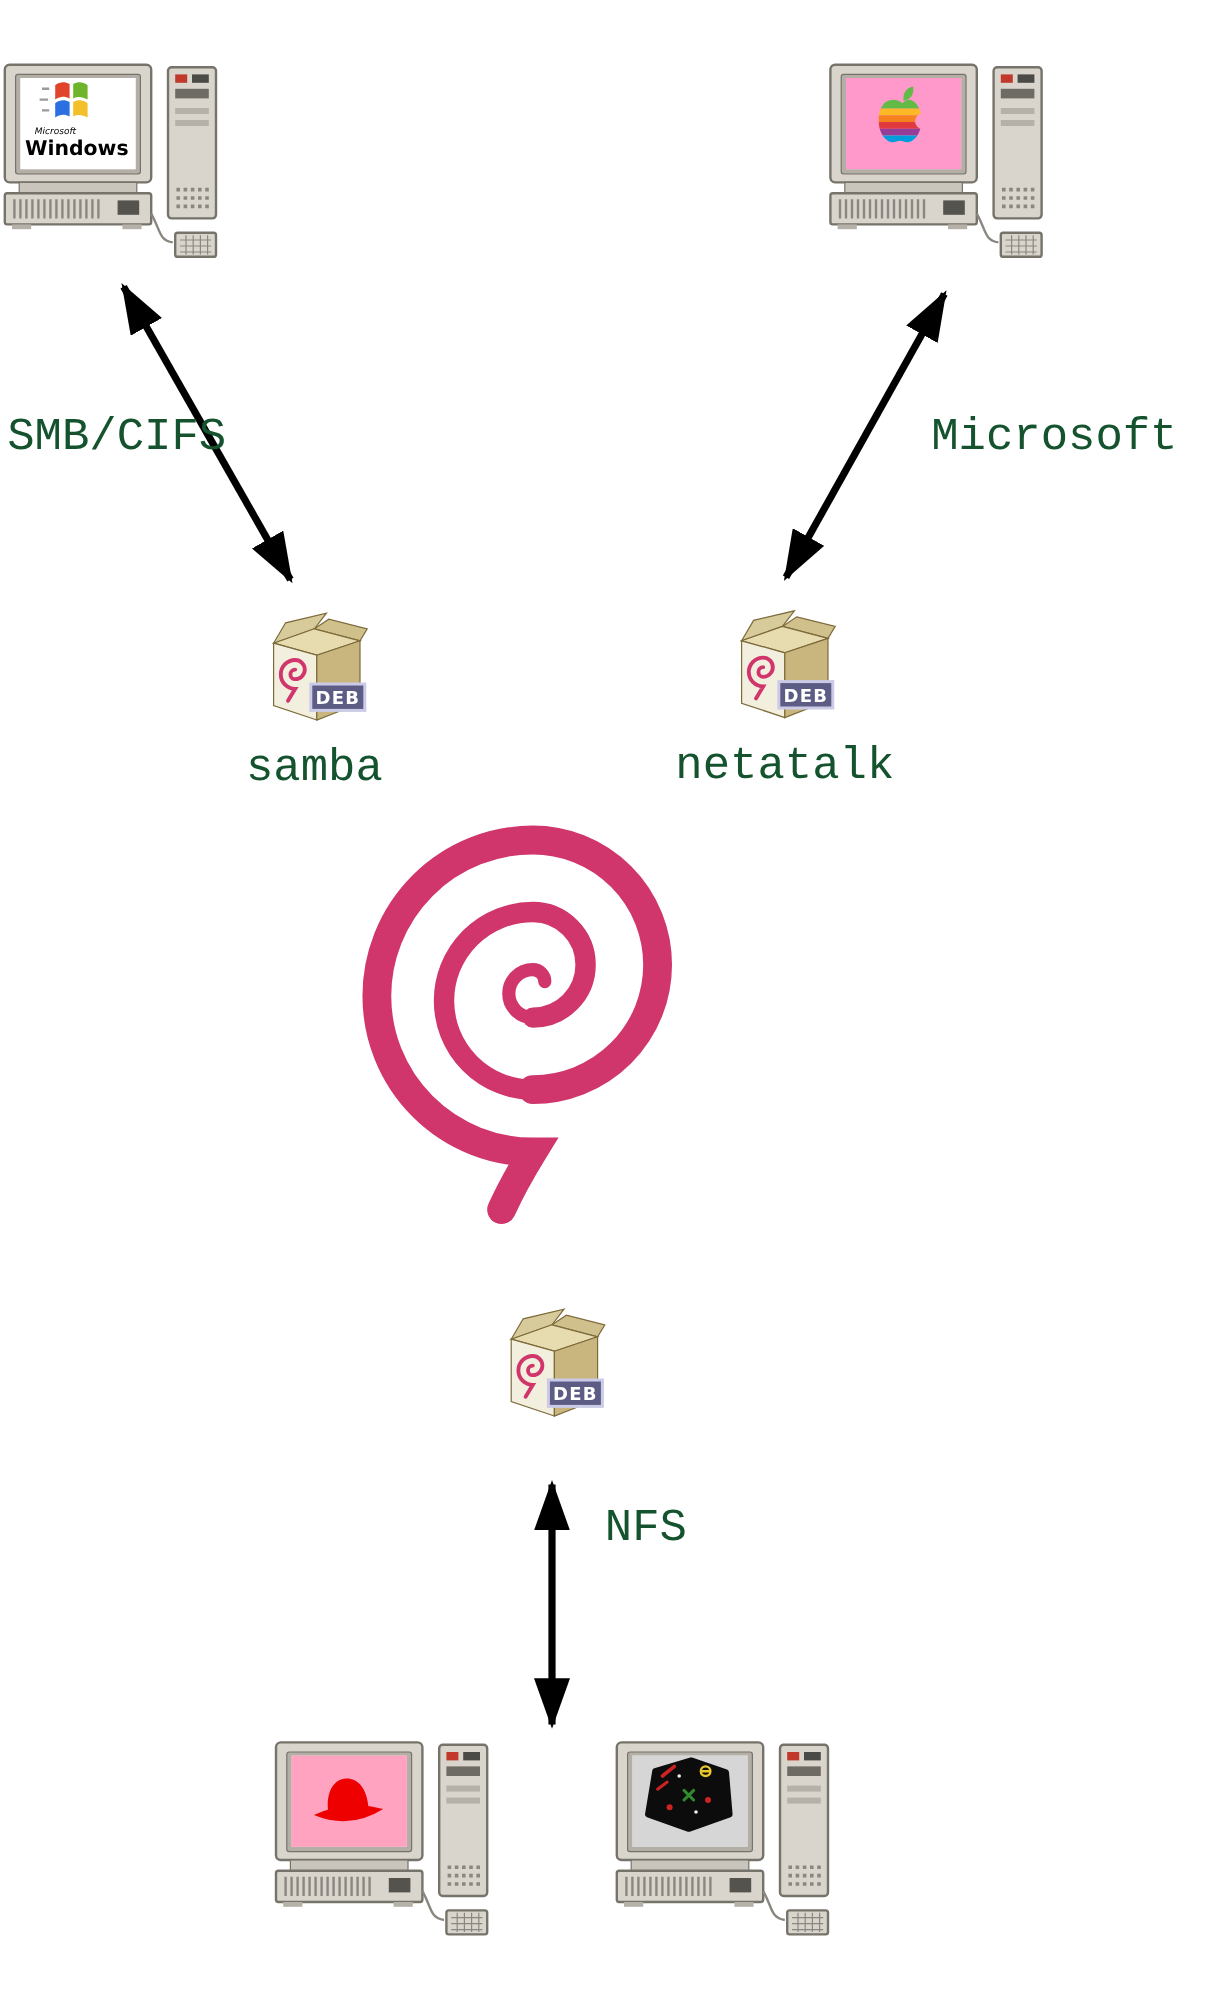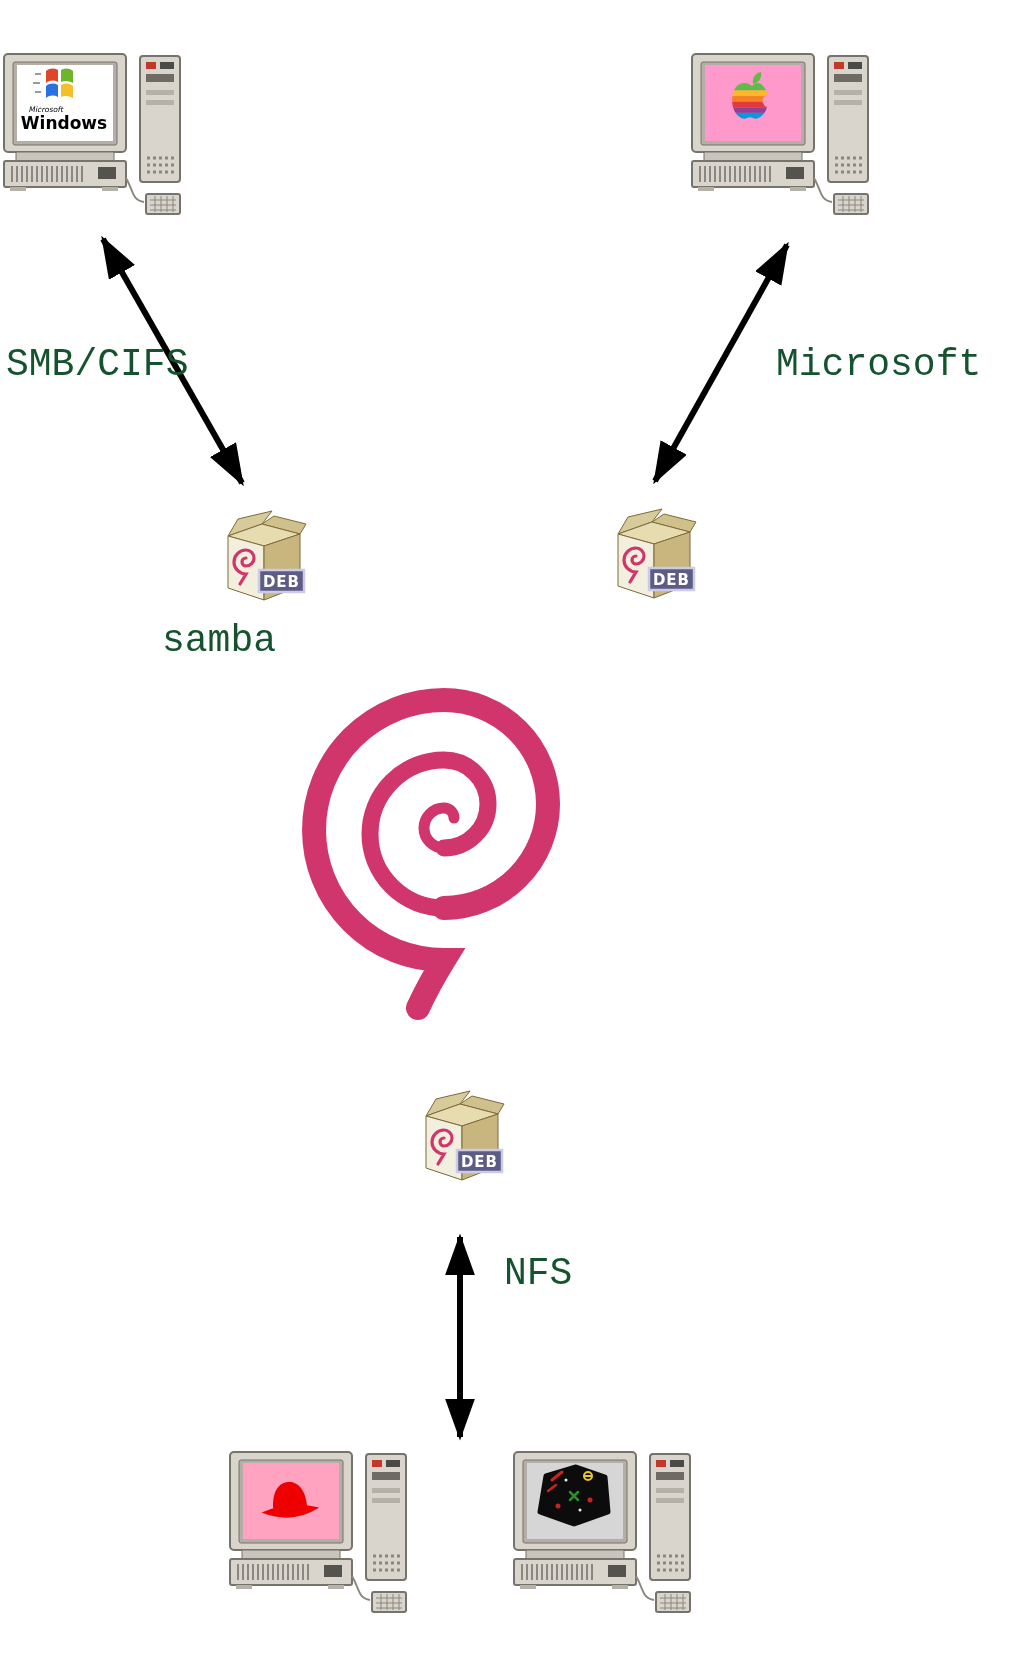--- a/index.html
+++ b/index.html
@@ -1,21 +1,21 @@
 <!DOCTYPE html>
 <html><head>
 <meta charset="utf-8">
 <style>
   html,body{margin:0;padding:0;background:#fff;}
   .canvas{position:relative;width:1024px;height:1672px;background:#ffffff;overflow:hidden;
           font-family:"DejaVu Sans",sans-serif;margin-top:48px;}
   .abs{position:absolute;}
   .label{position:absolute;font-size:38px;line-height:1.15;color:#14532d;white-space:nowrap;
          font-family:Liberation Mono, monospace;}
-  .label.center{text-align:left;}
+  .label.center{text-align:center;}
   .swirl{overflow:visible;}
 </style>
 </head>
 <body>
 
 <div class="canvas">
 
   <svg width="0" height="0" style="position:absolute">
     <defs>
       <marker id="ah" viewBox="0 0 7 5" markerWidth="7" markerHeight="5" refX="6.4" refY="2.5" orient="auto-start-reverse" markerUnits="strokeWidth">
@@ -149,15 +149,16 @@
         <circle cx="78" cy="50" r="2.5" fill="#cc2222"></circle>
         <circle cx="54" cy="30" r="1.5" fill="#eeeeee"></circle>
         <circle cx="68" cy="60" r="1.5" fill="#eeeeee"></circle>
       </g>
     </g>
   </svg>
 
   <div class="label" style="left:6px;top:295px">SMB/CIFS</div>
   <div class="label" style="left:776px;top:295px">Microsoft</div>
   <div class="label center" style="left:162px;top:571px;width:200px">samba</div>
+  <div class="label center" style="left:554px;top:569px;width:200px">netatalk</div>
   <div class="label" style="left:504px;top:1204px">NFS</div>
 
 </div>
 
 </body></html>

